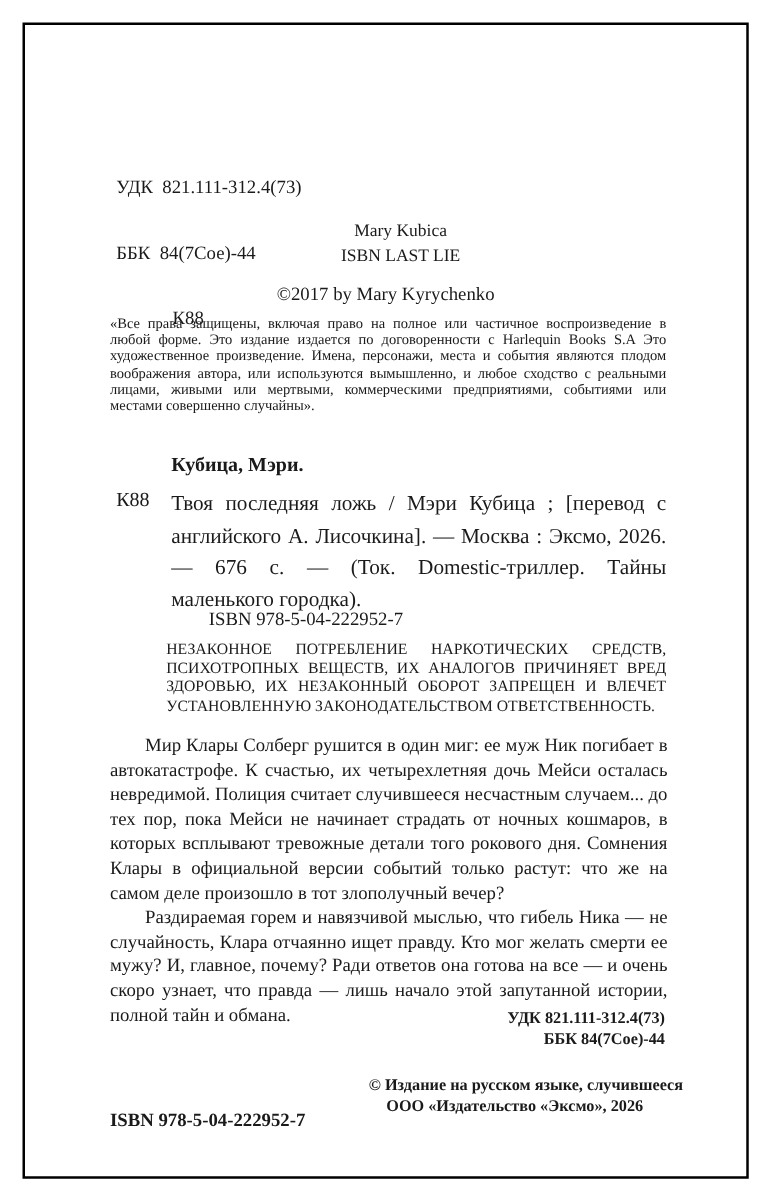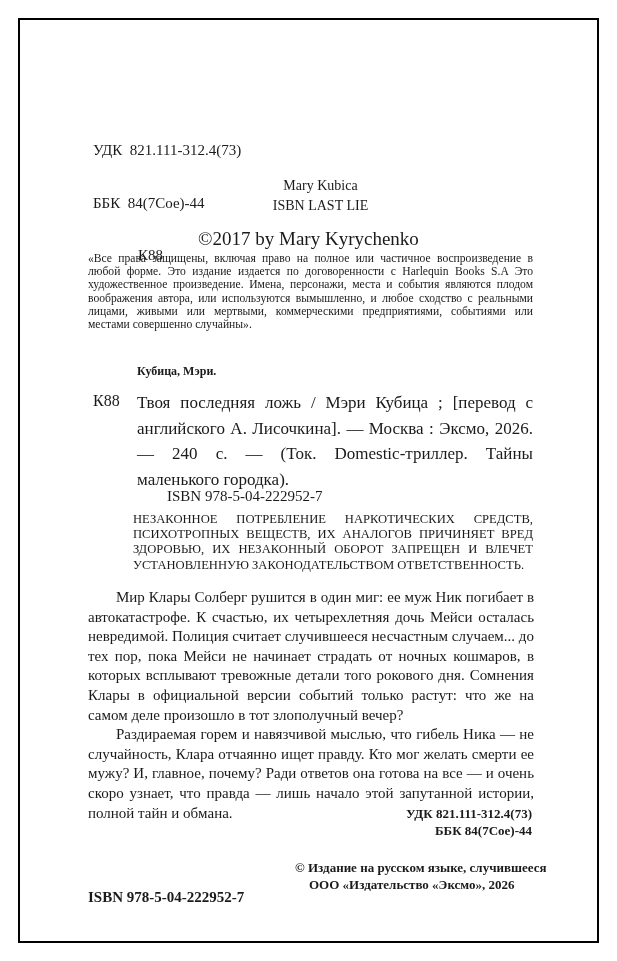--- a/index.html
+++ b/index.html
@@ -40,36 +40,36 @@
     text-align: center;
     font-size: 14px;
     line-height: 20px;
   }
   .original-copyright {
     position: absolute;
     left: 0;
     top: 228px;
     width: 617px;
     text-align: center;
-    font-size: 19px;
+    font-size: 15px;
   }
   .rights-notice {
     position: absolute;
     left: 88px;
     top: 252px;
     width: 445px;
     font-size: 11.6px;
     line-height: 13.2px;
     text-align: justify;
   }
   .catalog-author {
     position: absolute;
     left: 137px;
     top: 364px;
-    font-size: 12px;
+    font-size: 16px;
     font-weight: bold;
   }
   .catalog-code {
     position: absolute;
     left: 93px;
     top: 392px;
     font-size: 16px;
   }
   .catalog-entry {
     position: absolute;
@@ -147,21 +147,21 @@
     <div>Mary Kubica</div>
     <div>ISBN LAST LIE</div>
   </div>
 
   <div class="original-copyright">©2017 by Mary Kyrychenko</div>
 
   <div class="rights-notice">«Все права защищены, включая право на полное или частичное воспроизведение в любой форме. Это издание издается по договоренности с Harlequin Books S.A Это художественное произведение. Имена, персонажи, места и события являются плодом воображения автора, или используются вымышленно, и любое сходство с реальными лицами, живыми или мертвыми, коммерческими предприятиями, событиями или местами совершенно случайны».</div>
 
   <div class="catalog-author">Кубица, Мэри.</div>
   <div class="catalog-code">К88</div>
-  <div class="catalog-entry">Твоя последняя ложь / Мэри Кубица ; [перевод с английского А. Лисочкина]. — Москва : Эксмо, 2026. — 240 с. — (Ток. Domestic-триллер. Тайны маленького городка).</div>
+  <div class="catalog-entry">Твоя последняя ложь / Мэри Кубица ; [перевод с английского А. Лисочкина]. — Москва : Эксмо, 2026. — 676 с. — (Ток. Domestic-триллер. Тайны маленького городка).</div>
   <div class="catalog-isbn">ISBN 978-5-04-222952-7</div>
 
   <div class="legal-warning">НЕЗАКОННОЕ ПОТРЕБЛЕНИЕ НАРКОТИЧЕСКИХ СРЕДСТВ, ПСИХОТРОПНЫХ ВЕЩЕСТВ, ИХ АНАЛОГОВ ПРИЧИНЯЕТ ВРЕД ЗДОРОВЬЮ, ИХ НЕЗАКОННЫЙ ОБОРОТ ЗАПРЕЩЕН И ВЛЕЧЕТ УСТАНОВЛЕННУЮ ЗАКОНОДАТЕЛЬСТВОМ ОТВЕТСТВЕННОСТЬ.</div>
 
   <div class="annotation">
     <p>Мир Клары Солберг рушится в один миг: ее муж Ник погибает в автокатастрофе. К счастью, их четырехлетняя дочь Мейси осталась невредимой. Полиция считает случившееся несчастным случаем... до тех пор, пока Мейси не начинает страдать от ночных кошмаров, в которых всплывают тревожные детали того рокового дня. Сомнения Клары в официальной версии событий только растут: что же на самом деле произошло в тот злополучный вечер?</p>
     <p>Раздираемая горем и навязчивой мыслью, что гибель Ника — не случайность, Клара отчаянно ищет правду. Кто мог желать смерти ее мужу? И, главное, почему? Ради ответов она готова на все — и очень скоро узнает, что правда — лишь начало этой запутанной истории, полной тайн и обмана.</p>
   </div>
 
   <div class="bottom-codes">

